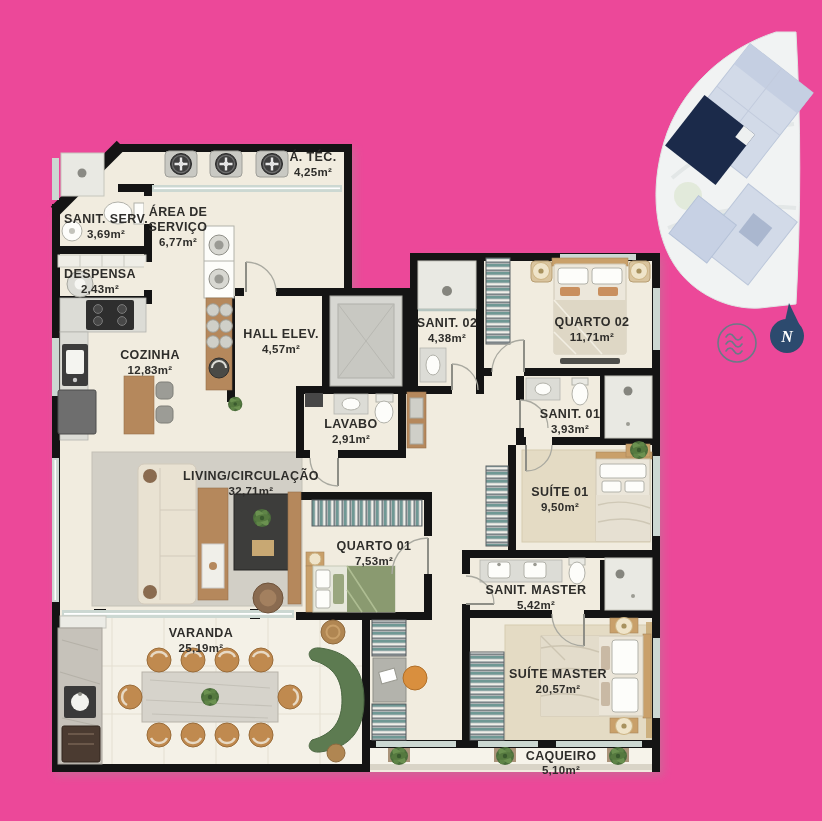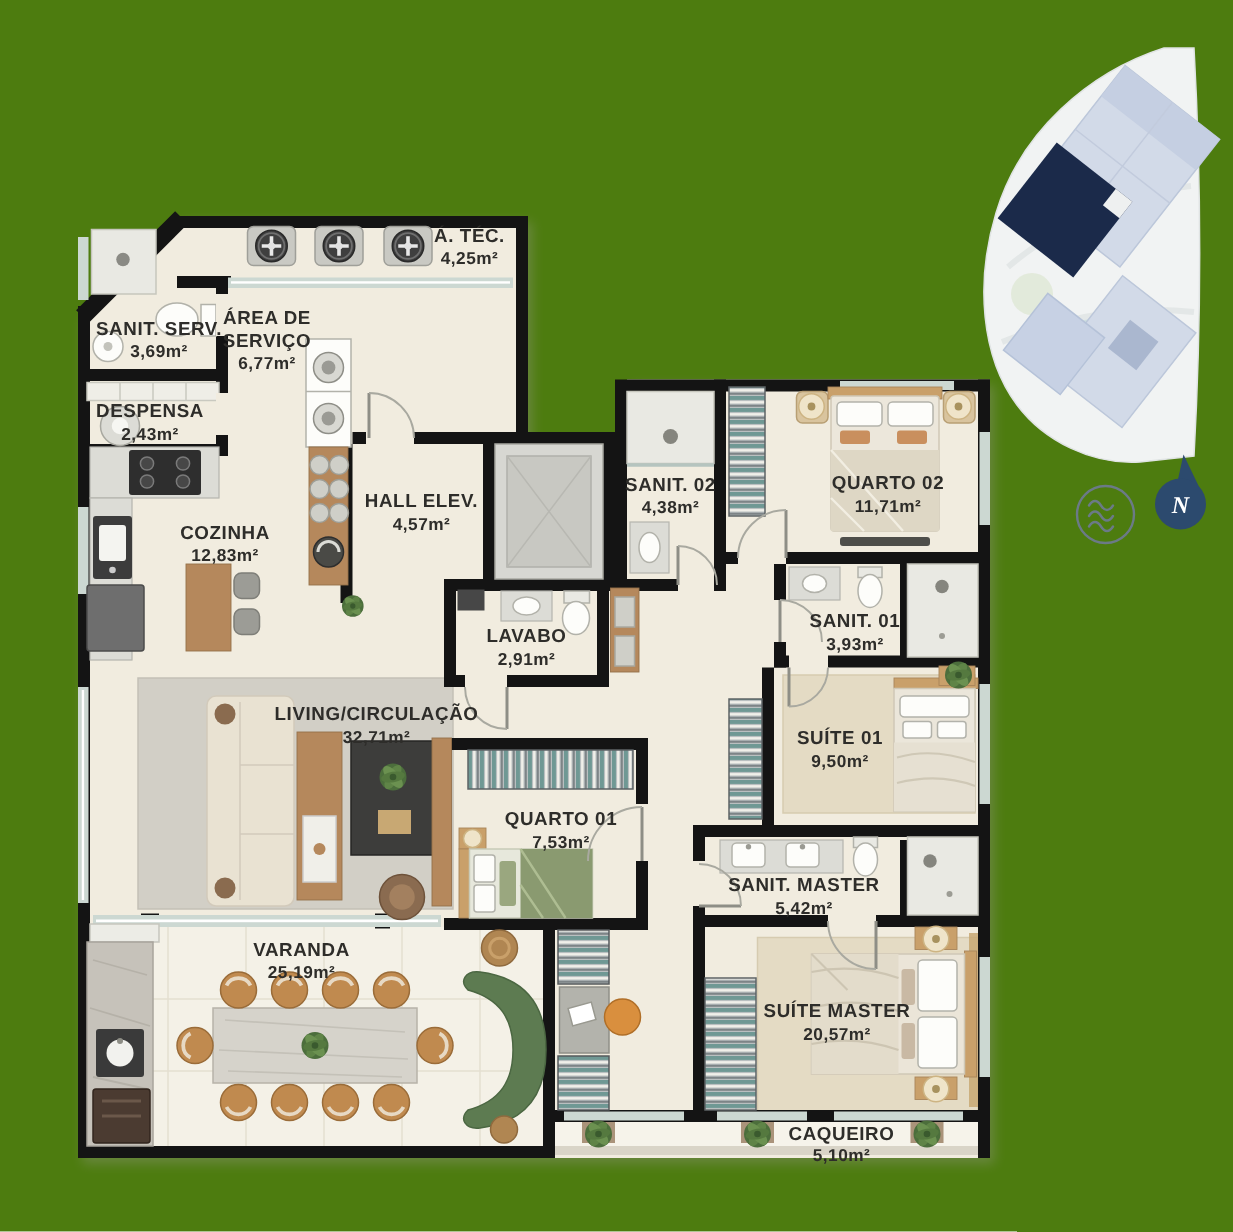--- a/index.html
+++ b/index.html
@@ -1,16 +1,16 @@
 <!DOCTYPE html>
 <html><head>
 <meta charset="utf-8">
 <style>
   html,body{margin:0;padding:0;background:#ffffff;}
-  .stage{position:relative;width:822px;height:821px;background:#4d7c0f;overflow:hidden;
+  .stage{position:relative;width:822px;height:821px;background:#ec4899;overflow:hidden;
          font-family:"Liberation Sans",sans-serif;}
   svg{display:block}
   .wall{fill:#141414}
   .glass{fill:#ccd8d2}
   .label{font:700 12.5px "Liberation Sans",sans-serif;fill:#2e2d2a;letter-spacing:.4px;text-anchor:middle}
   .area{font:700 11.5px "Liberation Sans",sans-serif;fill:#2e2d2a;letter-spacing:.3px;text-anchor:middle}
   .arc{fill:none;stroke:#a9a9a0;stroke-width:1.3}
   .leaf{stroke:#8e8e86;stroke-width:2;fill:none}
   .gray-f{fill:#dcdcd6;stroke:#b5b5ae;stroke-width:.8}
   .white-f{fill:#fdfdfa;stroke:#b2b2aa;stroke-width:1}

